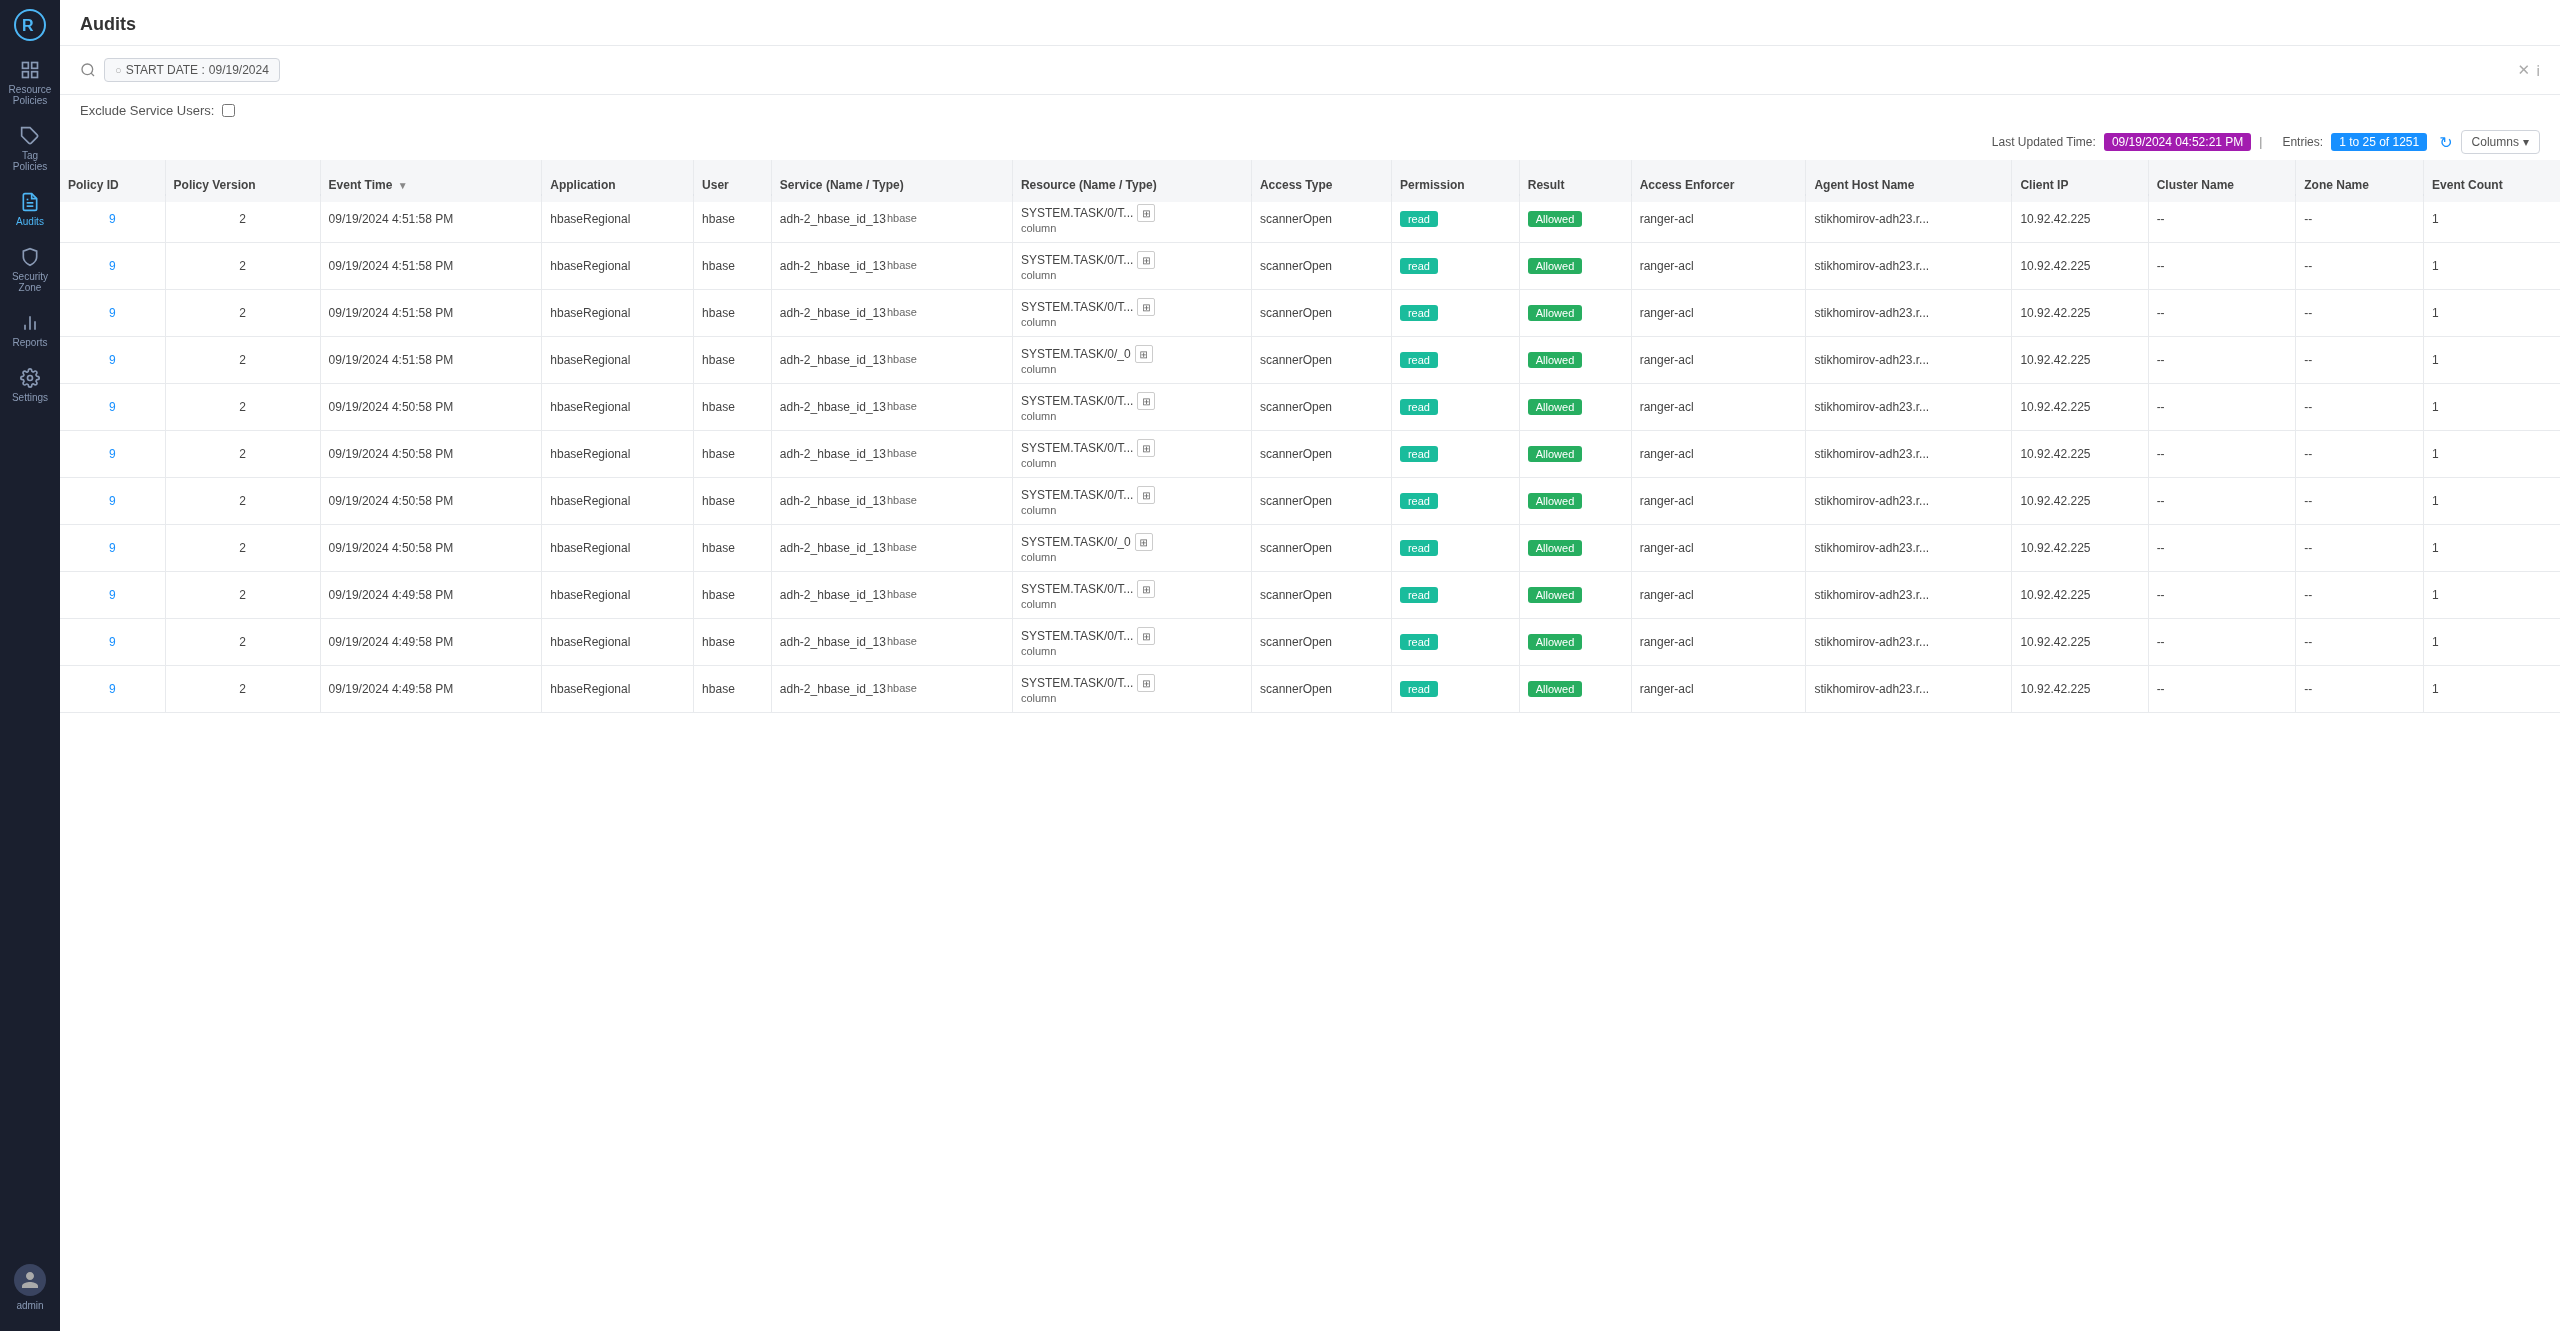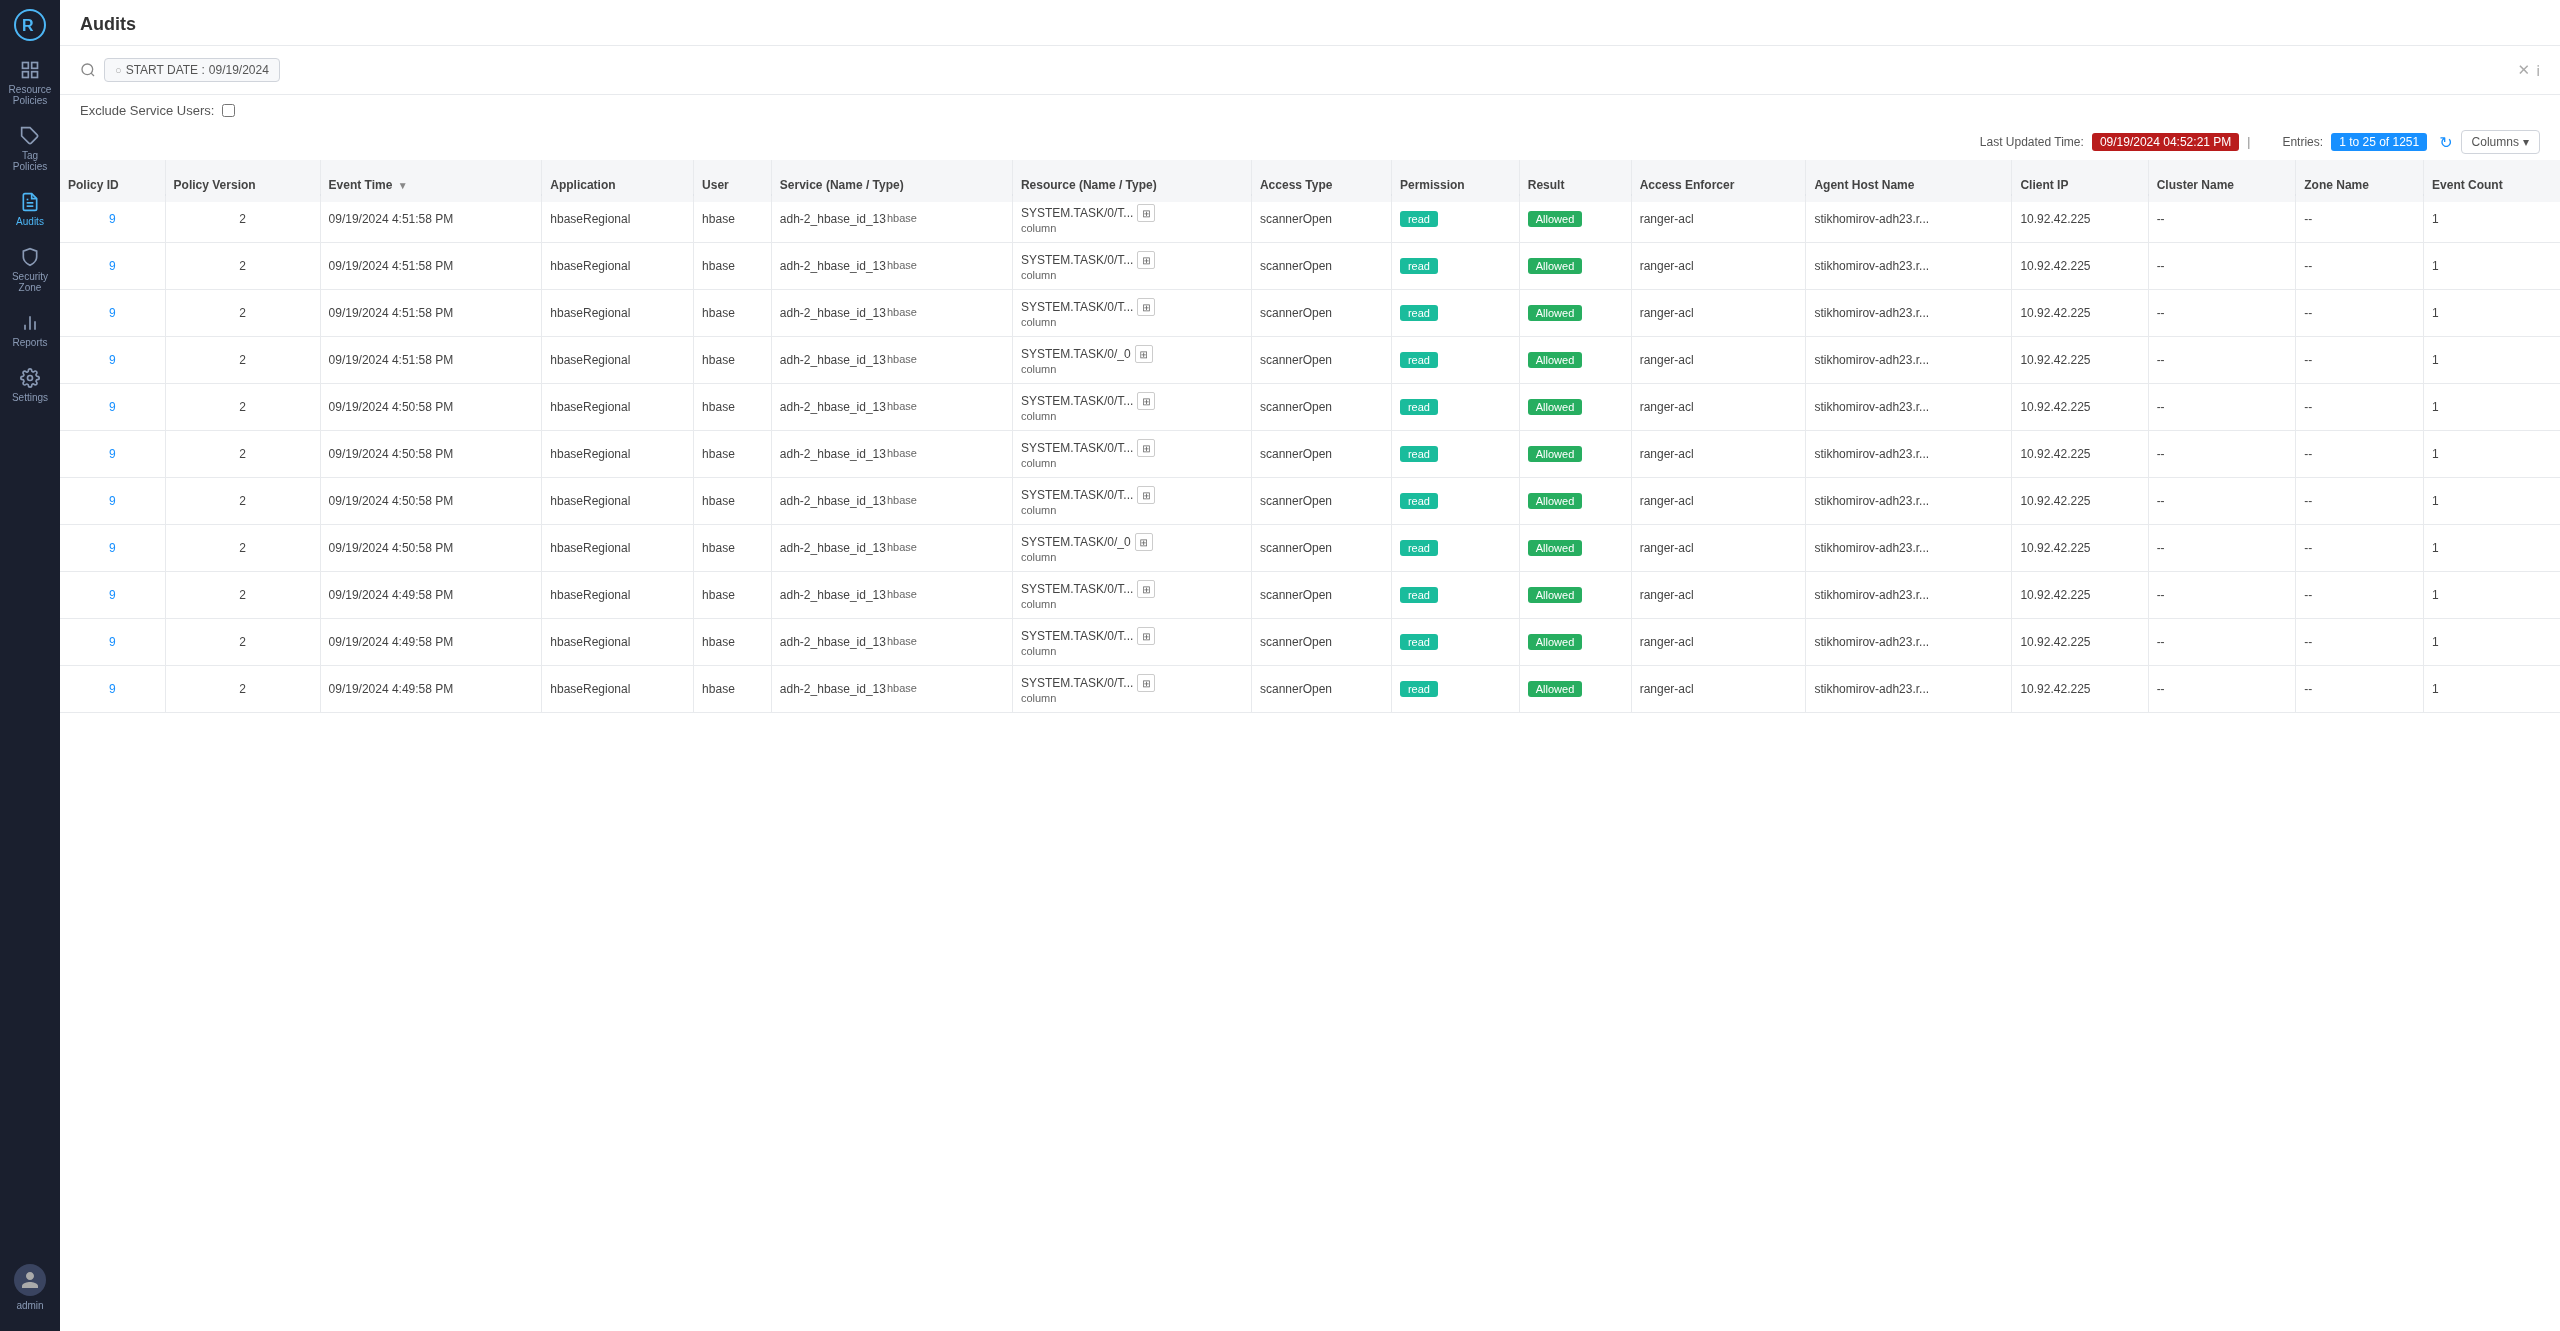--- a/index.html
+++ b/index.html
@@ -167,27 +167,27 @@
       display: flex;
       align-items: center;
       justify-content: flex-end;
       gap: 8px;
       background: #fff;
       font-size: 12px;
       color: #666;
     }
     .last-updated-label { color: #555; }
     .last-updated-value {
-      background: #b91c1c;
+      background: #a21caf;
       color: #fff;
       padding: 2px 8px;
       border-radius: 3px;
       font-size: 12px;
     }
-    .entries-label { color: #555; margin-left: 24px; }
+    .entries-label { color: #555; margin-left: 12px; }
     .entries-value {
       background: #1890ff;
       color: #fff;
       padding: 2px 8px;
       border-radius: 3px;
       font-size: 12px;
     }
     .refresh-btn {
       cursor: pointer;
       color: #1890ff;

